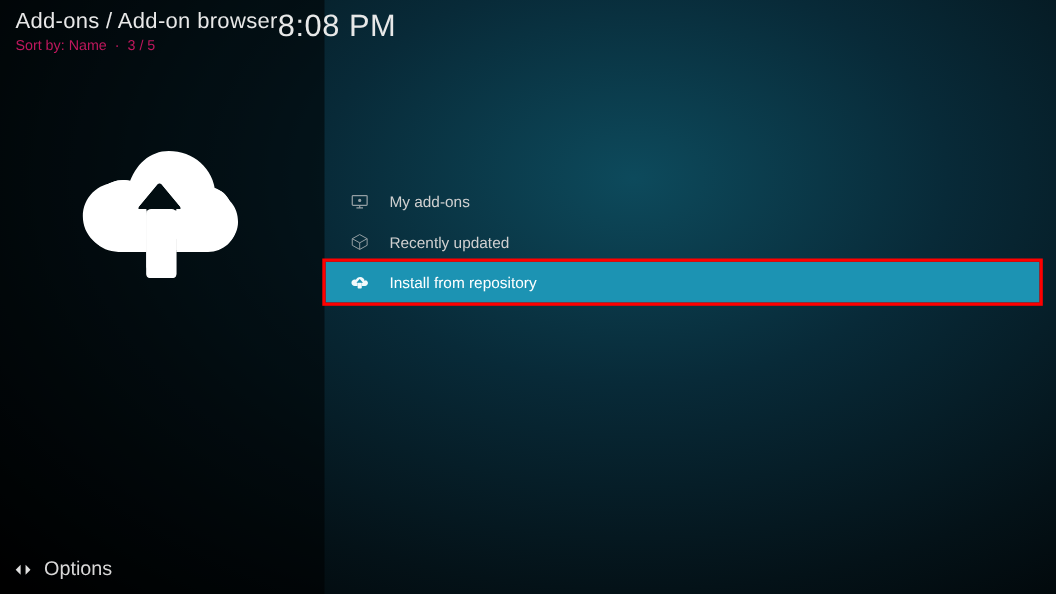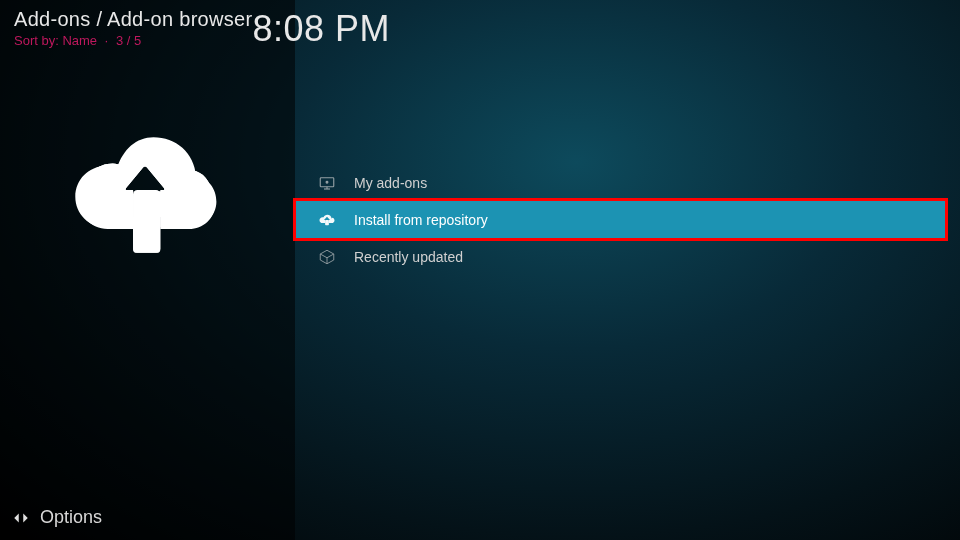--- a/index.html
+++ b/index.html
@@ -33,21 +33,21 @@
       color: #e8e8e8;
       letter-spacing: 0.3px;
     }
     .sort-info {
       font-size: 13px;
       color: #be185d;
       margin-top: 2px;
       font-weight: 300;
     }
     .clock {
-      font-size: 36px;
+      font-size: 28px;
       font-weight: 300;
       color: #e8e8e8;
       letter-spacing: 0.5px;
     }
     .sidebar {
       position: absolute;
       top: 0;
       left: 0;
       width: 295px;
       height: 540px;
@@ -173,41 +173,41 @@
       <svg viewBox="0 0 24 24" fill="none" stroke="#d0d0d0" stroke-width="1.5">
         <rect x="3" y="5" width="18" height="12" rx="1"></rect>
         <line x1="8" y1="20" x2="16" y2="20"></line>
         <line x1="12" y1="17" x2="12" y2="20"></line>
         <circle cx="12" cy="11" r="1.2" fill="#d0d0d0"></circle>
       </svg>
     </span>
     <span>My add-ons</span>
   </div>
 
-  <div class="menu-item selected highlighted">
-    <span class="menu-icon">
-      <svg viewBox="0 0 24 24">
-        <path fill="#ffffff" d="M18,10 C18,7 15.5,5 12.5,5 C10.2,5 8.2,6.4 7.4,8.4 C7,8.3 6.5,8.2 6,8.2 C3.8,8.2 2,10 2,12.2 C2,14.4 3.8,16 6,16 L9.5,16 L9.5,12 L8,12 L12,7.5 L16,12 L14.5,12 L14.5,16 L18.5,16 C20.4,16 22,14.4 22,12.5 C22,10.8 20.7,9.3 19,9.1 C18.7,9.5 18.3,9.8 18,10 Z"></path>
-        <rect fill="#ffffff" x="9.5" y="12" width="5" height="7" rx="1"></rect>
-      </svg>
-    </span>
-    <span>Install from repository</span>
-  </div>
-
   <div class="menu-item">
     <span class="menu-icon">
       <svg viewBox="0 0 24 24" fill="none" stroke="#d0d0d0" stroke-width="1.2">
         <path d="M12 3 L21 8 L21 16 L12 21 L3 16 L3 8 Z"></path>
         <path d="M3 8 L12 13 L21 8"></path>
         <path d="M12 13 L12 21"></path>
       </svg>
     </span>
     <span>Recently updated</span>
   </div>
 
+  <div class="menu-item selected highlighted">
+    <span class="menu-icon">
+      <svg viewBox="0 0 24 24">
+        <path fill="#ffffff" d="M18,10 C18,7 15.5,5 12.5,5 C10.2,5 8.2,6.4 7.4,8.4 C7,8.3 6.5,8.2 6,8.2 C3.8,8.2 2,10 2,12.2 C2,14.4 3.8,16 6,16 L9.5,16 L9.5,12 L8,12 L12,7.5 L16,12 L14.5,12 L14.5,16 L18.5,16 C20.4,16 22,14.4 22,12.5 C22,10.8 20.7,9.3 19,9.1 C18.7,9.5 18.3,9.8 18,10 Z"></path>
+        <rect fill="#ffffff" x="9.5" y="12" width="5" height="7" rx="1"></rect>
+      </svg>
+    </span>
+    <span>Install from repository</span>
+  </div>
+
 
 
 </div>
 
 <div class="footer">
   <span class="footer-icon">
     <svg viewBox="0 0 24 24" fill="#e0e0e0">
       <path d="M9 6 L3 12 L9 18 Z"></path>
       <path d="M15 6 L21 12 L15 18 Z"></path>
     </svg>

